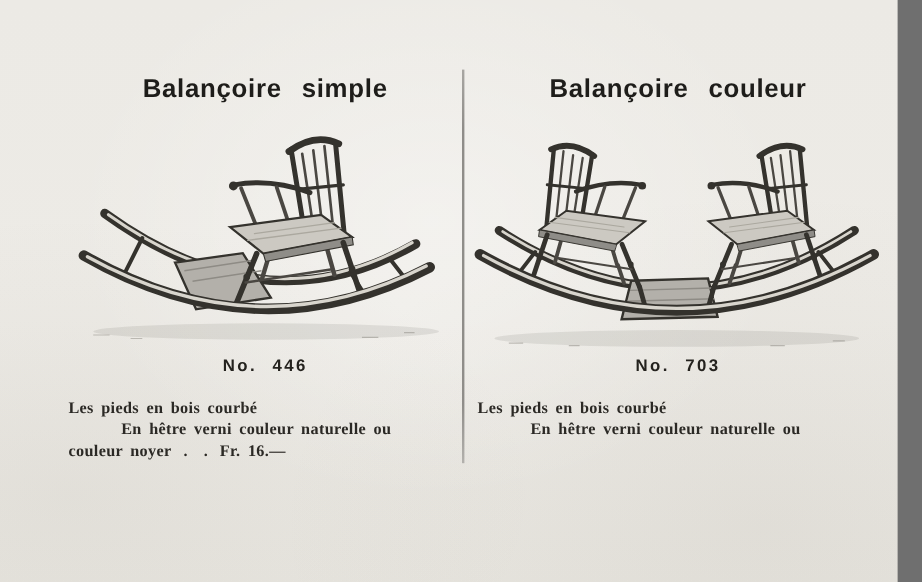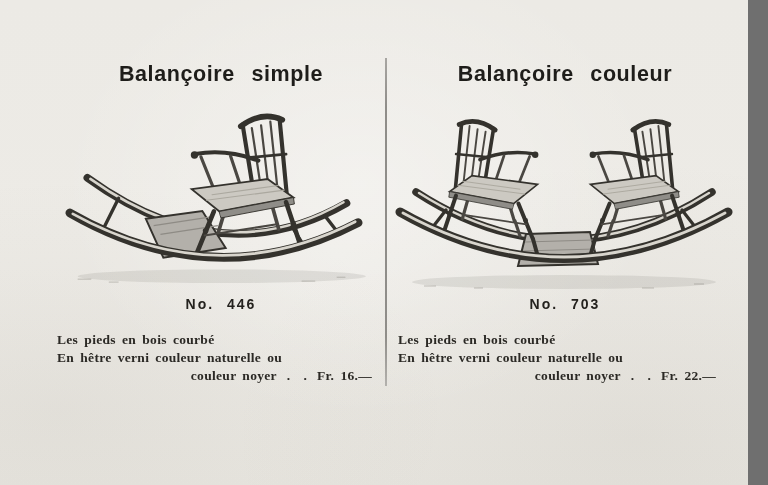--- a/index.html
+++ b/index.html
@@ -37,22 +37,22 @@
   .number.left{left:55px;width:332px;}
   .number.right{left:408px;width:314px;}
   .desc{
     position:absolute;top:331px;
     font-size:13.5px;font-weight:600;line-height:18px;
     letter-spacing:0.3px;word-spacing:2.5px;color:#2b2925;
   }
   .desc.left{left:57px;width:315px;}
   .desc.right{left:398px;width:318px;}
   .desc .d1{text-align:left;}
-  .desc .d2{text-align:left;}
-  .desc .d3{text-align:right;}
+  .desc .d2{text-align:left;margin-left:44px;}
+  .desc .d3{}
   .dots{padding:0 6px 0 10px;letter-spacing:0;word-spacing:10px;}
   .price{padding-left:4px;}
   .pagenum{
     position:absolute;left:0;top:452px;width:768px;
     text-align:center;font-size:13px;color:#33312d;letter-spacing:0.5px;
   }
   
   .st-main{stroke:#34322d;fill:none;stroke-linecap:round;}
   .st-soft{stroke:#4a4742;fill:none;stroke-linecap:round;}
   .st-hi{stroke:#d8d5cd;fill:none;stroke-linecap:round;}
@@ -185,19 +185,16 @@
           <path d="M9 113 Q 170 201 331 113" class="st-hi" stroke-width="2.8"></path>
         </g>
       </svg>
     </div>
 
     <div class="number right">No. 703</div>
 
     <div class="desc right">
       <div class="d1">Les pieds en bois courbé</div>
       <div class="d2">En hêtre verni couleur naturelle ou</div>
-      <div class="d3">
-        <span>couleur noyer</span><span class="dots">. .</span><span class="price">Fr. 22.—</span>
-      </div>
     </div>
   </section>
 
 </div>
 
 </body></html>

